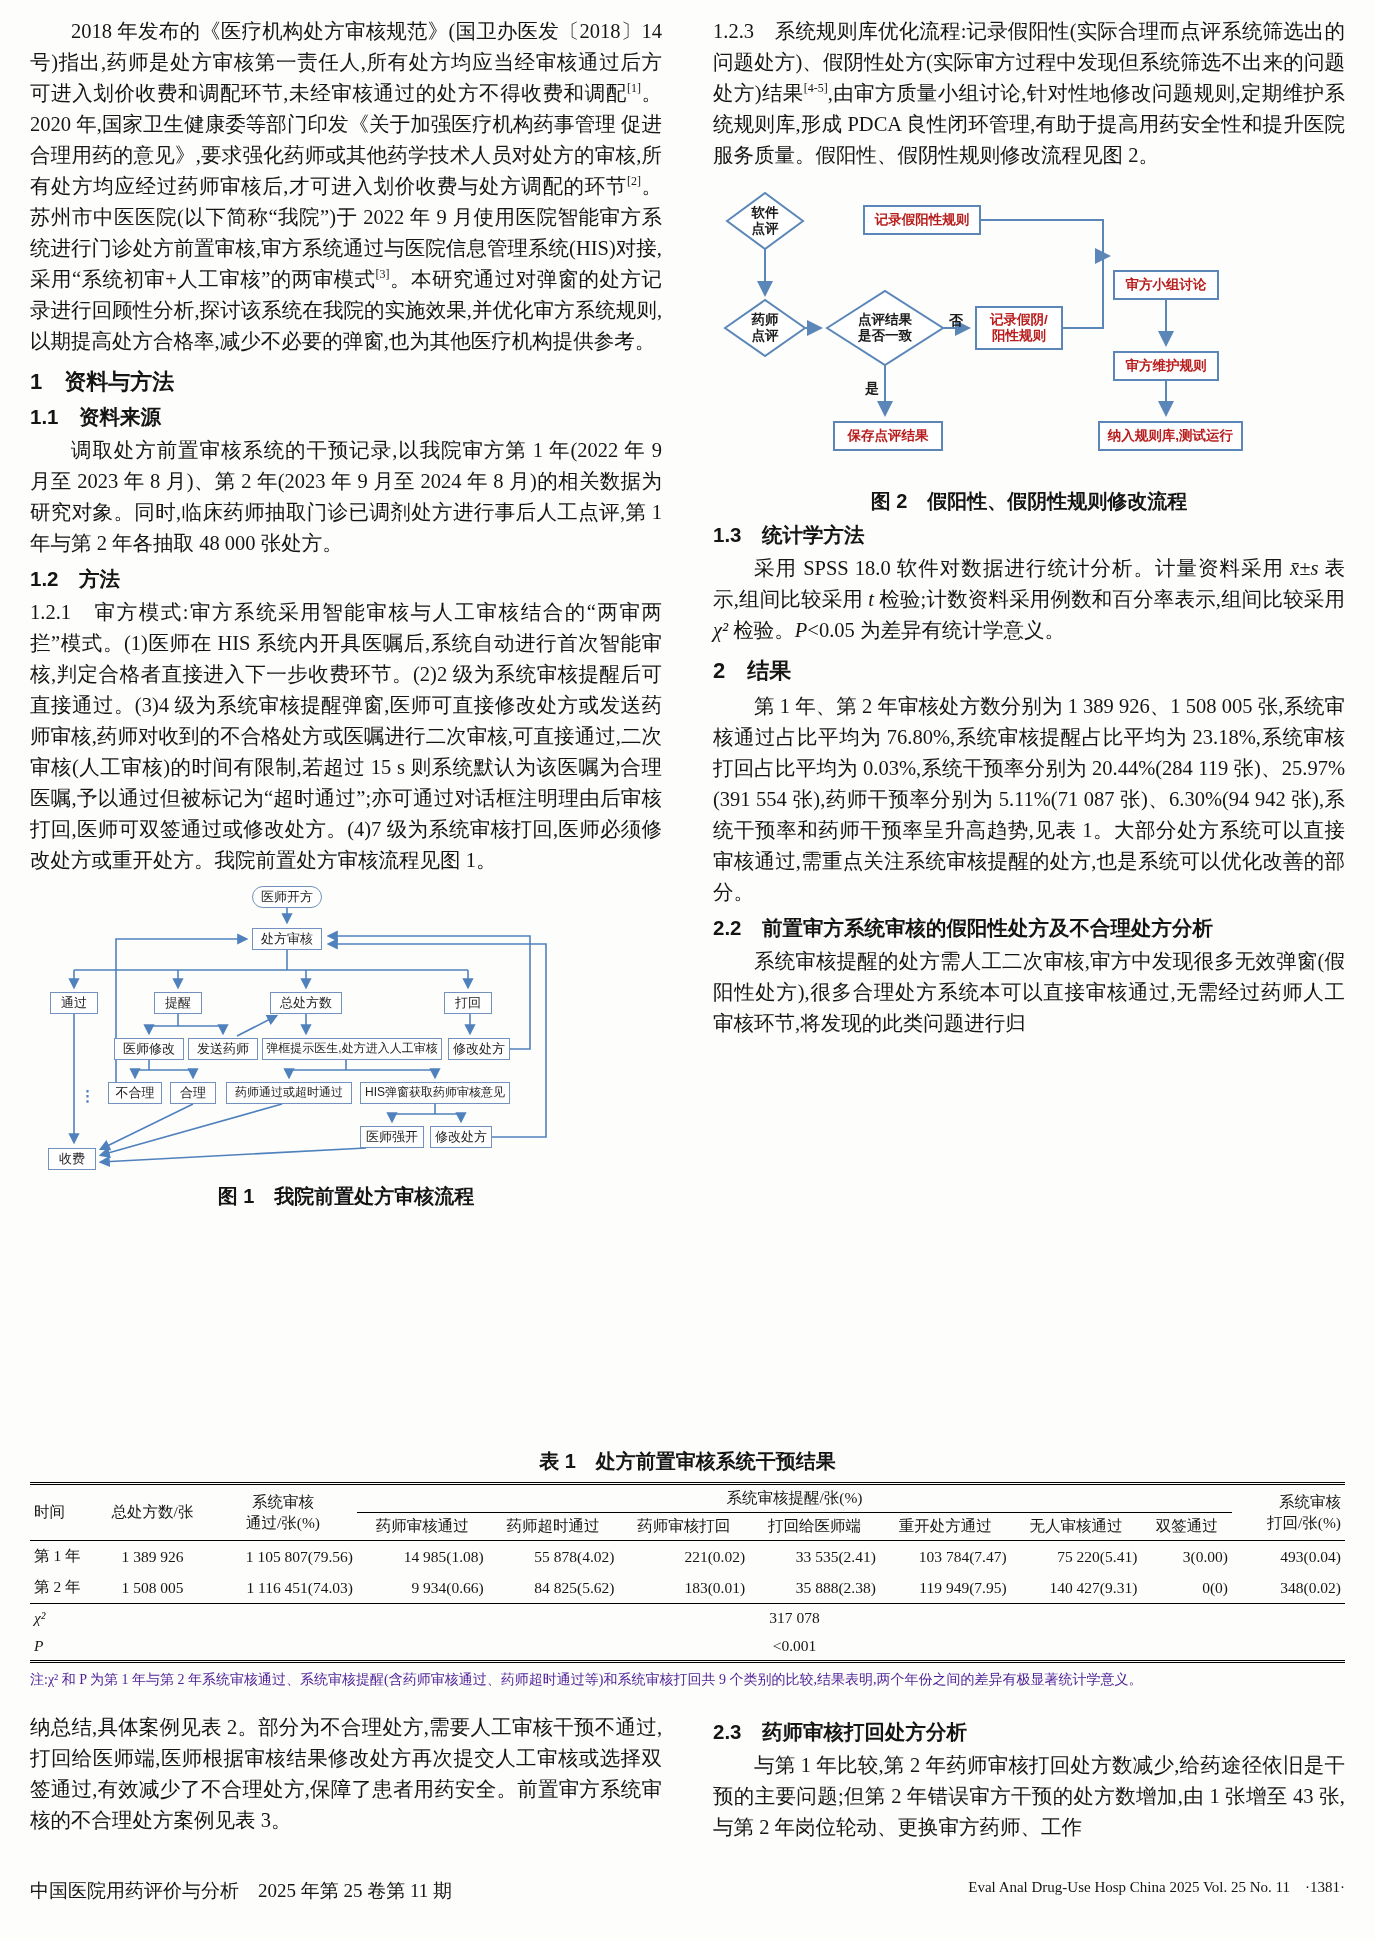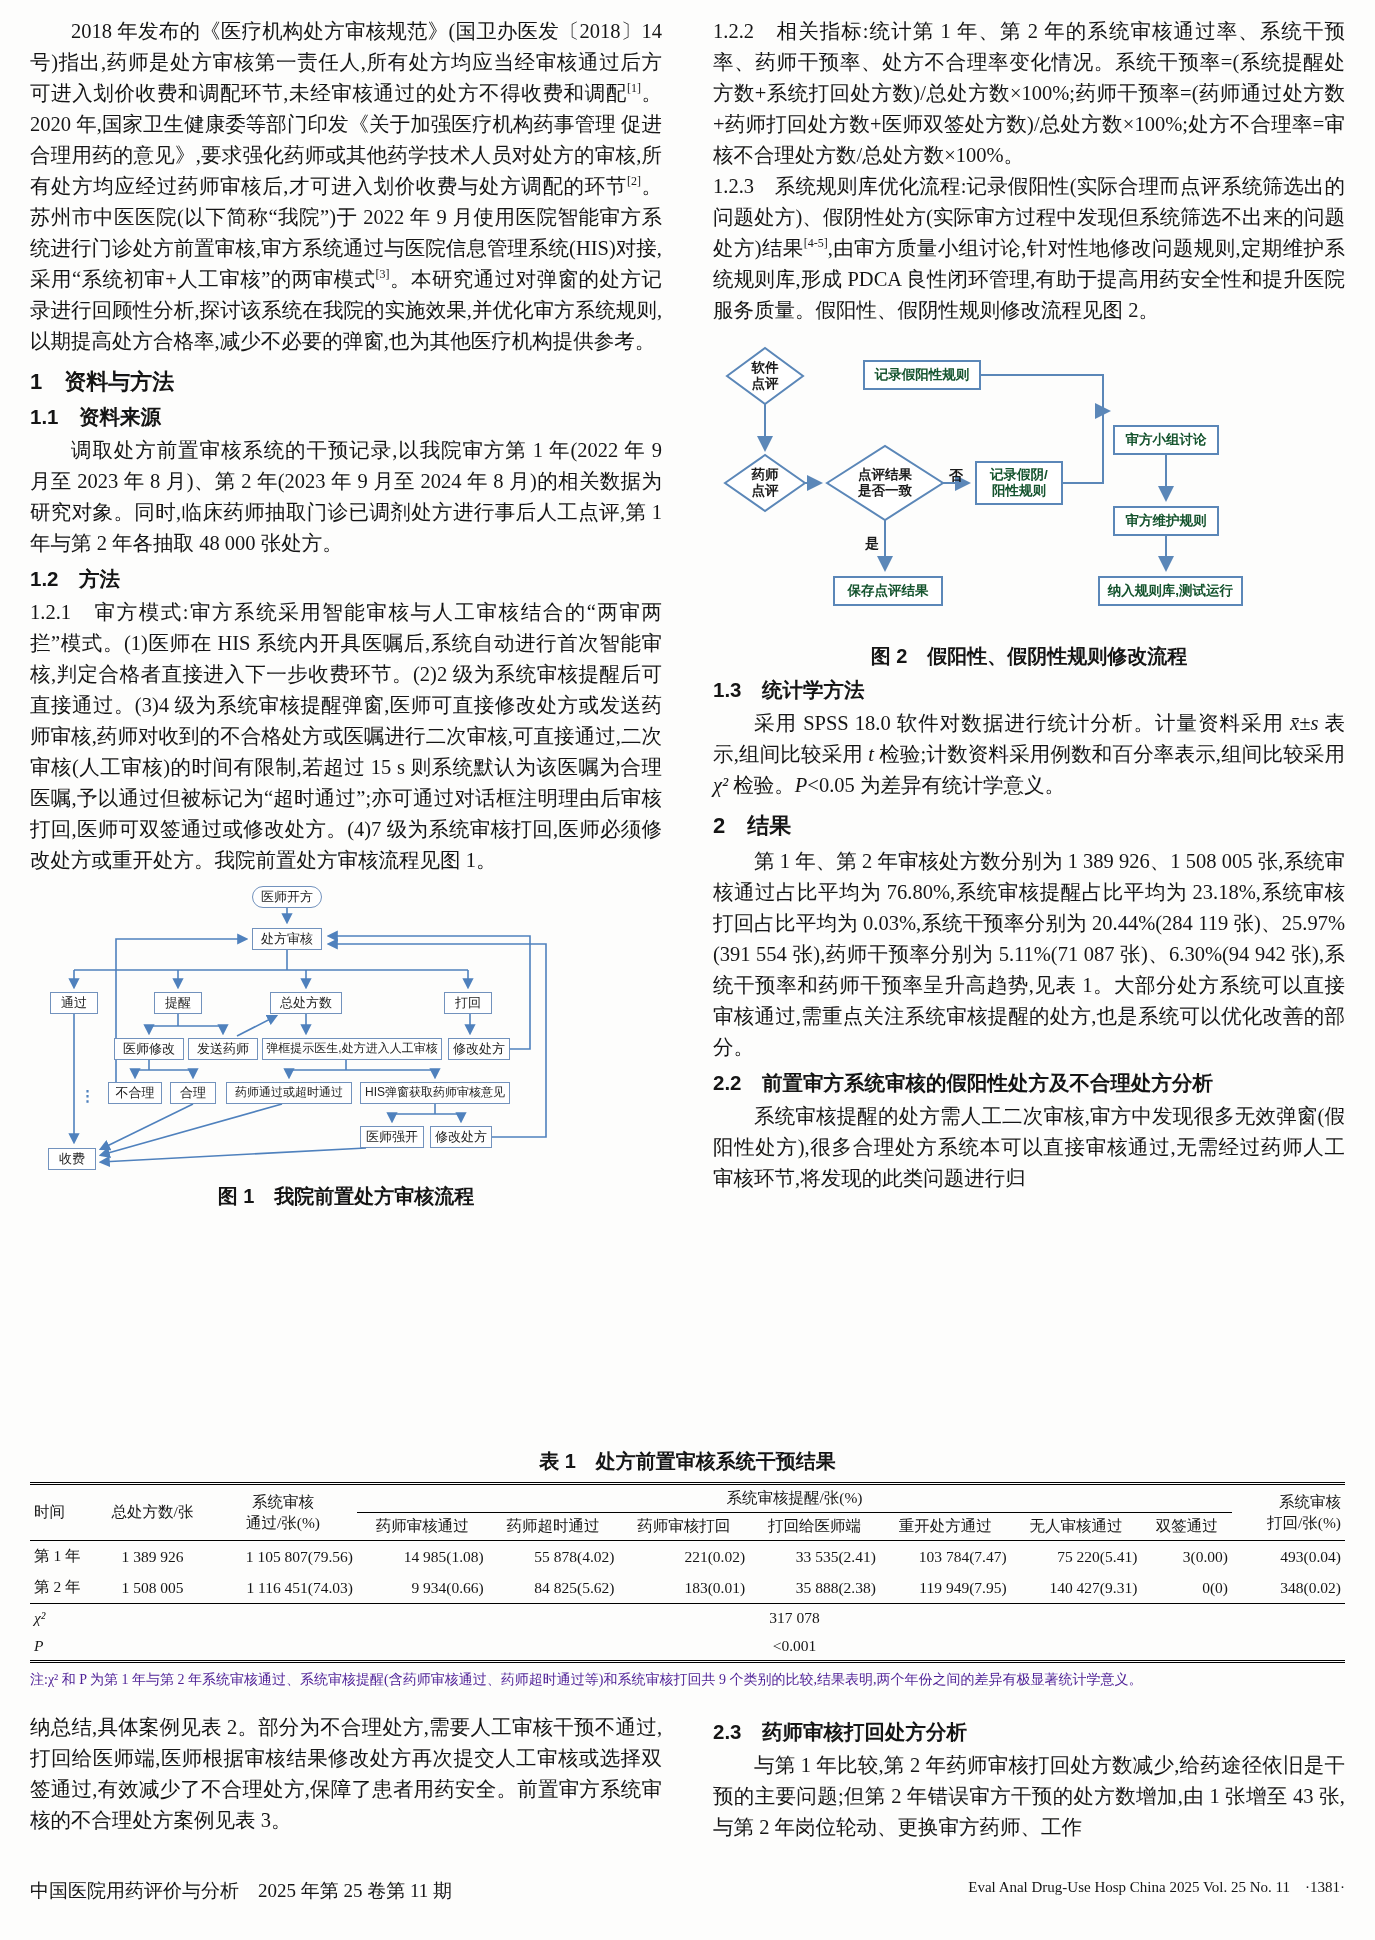--- a/index.html
+++ b/index.html
@@ -24,21 +24,21 @@
   .fig2 { position:relative; width:632px; height:300px; margin:12px auto 0 auto; }
   svg.wires { position:absolute; left:0; top:0; }
   .fb { position:absolute; display:flex; align-items:center; justify-content:center;
         border:1.5px solid #7292bd; background:#fff; box-sizing:border-box;
         font-family:"Liberation Sans","DejaVu Sans",sans-serif; font-size:13px; line-height:1.1;
         color:#222; white-space:nowrap; }
   .fb.small { font-size:12px; }
   .fb2 { position:absolute; display:flex; align-items:center; justify-content:center;
          border:2px solid #5b87b8; background:#fff; box-sizing:border-box;
          font-family:"Liberation Sans","DejaVu Sans",sans-serif; font-weight:bold; font-size:13.5px;
-         line-height:1.15; color:#14532d; text-align:center; white-space:nowrap; }
+         line-height:1.15; color:#b91c1c; text-align:center; white-space:nowrap; }
   .dlabel { position:absolute; display:flex; align-items:center; justify-content:center;
             font-family:"Liberation Sans","DejaVu Sans",sans-serif; font-weight:bold; font-size:13.5px;
             line-height:1.15; white-space:pre-line; text-align:center; color:#1a1a1a; }
   .flabel { position:absolute; font-family:"Liberation Sans","DejaVu Sans",sans-serif; font-weight:bold; font-size:14px; line-height:1; color:#1a1a1a; }
   .dots { position:absolute; color:#4f81bd; font-size:15px; line-height:0.55; letter-spacing:1px; font-weight:bold; }
 
   
   .tablewrap { position:absolute; left:30px; top:1448px; width:1315px; }
   .tbl-title { text-align:center; font-family:"Liberation Sans","DejaVu Sans",sans-serif; font-weight:bold; font-size:20px; margin:0 0 7px 0; }
   table.tbl { width:100%; border-collapse:collapse; border-top:3px double #000; border-bottom:3px double #000; }
@@ -129,21 +129,20 @@
       <div class="fb small" style="left:330px;top:196px;width:150px;height:22px;">HIS弹窗获取药师审核意见</div>
       <div class="fb" style="left:330px;top:240px;width:64px;height:22px;">医师强开</div>
       <div class="fb" style="left:400px;top:240px;width:62px;height:22px;">修改处方</div>
       <div class="fb" style="left:18px;top:262px;width:48px;height:22px;">收费</div>
       <div class="dots" style="left:50px;top:206px;">⋮</div>
     </div>
     <div class="figcap">图 1　我院前置处方审核流程</div>
   </div>
 
   <div class="col" id="col-right">
-    <p class="para">1.2.2　相关指标:统计第 1 年、第 2 年的系统审核通过率、系统干预率、药师干预率、处方不合理率变化情况。系统干预率=(系统提醒处方数+系统打回处方数)/总处方数×100%;药师干预率=(药师通过处方数+药师打回处方数+医师双签处方数)/总处方数×100%;处方不合理率=审核不合理处方数/总处方数×100%。</p>
     <p class="para"><span>1.2.3　系统规则库优化流程:记录假阳性(实际合理而点评系统筛选出的问题处方)、假阴性处方(实际审方过程中发现但系统筛选不出来的问题处方)结果</span><sup class="ref">[4-5]</sup><span>,由审方质量小组讨论,针对性地修改问题规则,定期维护系统规则库,形成 PDCA 良性闭环管理,有助于提高用药安全性和提升医院服务质量。假阳性、假阴性规则修改流程见图 2。</span></p>
 
     <div class="fig2">
       <svg class="wires" width="632" height="300" viewBox="0 0 632 300">
         <defs>
           <marker id="ah2" markerWidth="8" markerHeight="8" refX="6" refY="4" orient="auto">
             <path d="M0,0 L8,4 L0,8 Z" fill="#5b87b8"></path>
           </marker>
         </defs>
         <g stroke="#5b87b8" stroke-width="2" fill="none">

